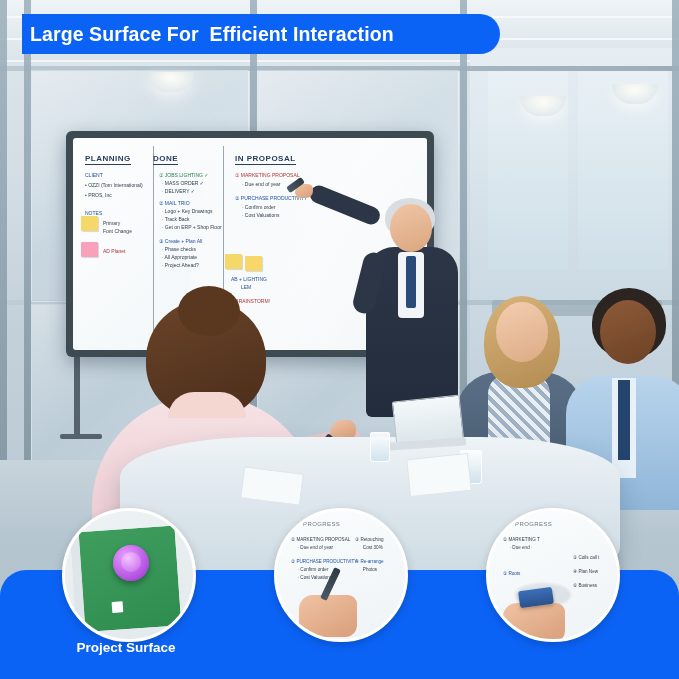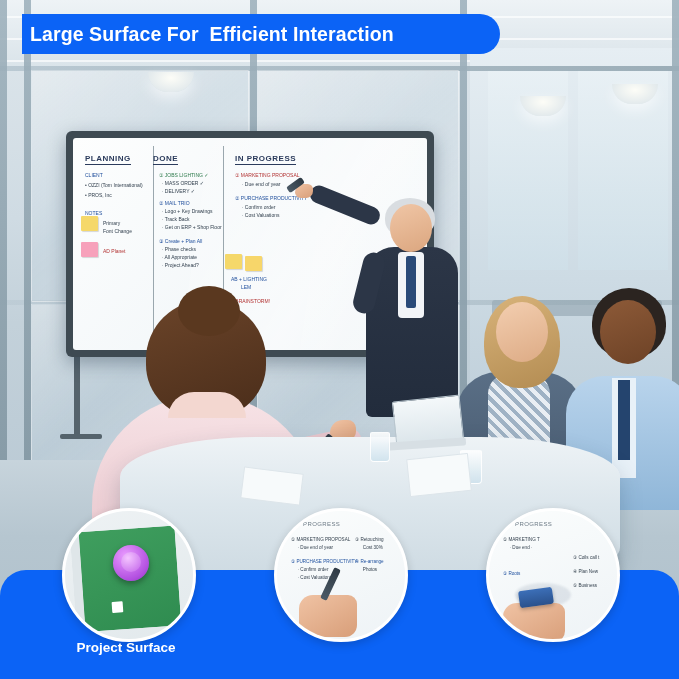--- a/index.html
+++ b/index.html
@@ -330,21 +330,21 @@
         <div class="wb-txt" style="left:86px;top:70px;">  · Logo + Key Drawings</div>
         <div class="wb-txt" style="left:86px;top:78px;">  · Track Back</div>
         <div class="wb-txt" style="left:86px;top:86px;">  · Get on ERP + Shop Floor</div>
         <div class="wb-txt blue" style="left:86px;top:100px;">③ Create + Plan All</div>
         <div class="wb-txt" style="left:86px;top:108px;">  · Phase checks</div>
         <div class="wb-txt" style="left:86px;top:116px;">  · All Appropriate</div>
         <div class="wb-txt" style="left:86px;top:124px;">  · Project Ahead?</div>
         <div class="sticky" style="left:152px;top:116px;background:#f5d86a;"></div>
         <div class="sticky" style="left:172px;top:118px;background:#f7d66a;"></div>
 
-        <div class="wb-head u" style="left:162px;top:16px;">IN PROGRESS</div>
+        <div class="wb-head u" style="left:162px;top:16px;">IN PROPOSAL</div>
         <div class="wb-txt red" style="left:162px;top:34px;">① MARKETING PROPOSAL</div>
         <div class="wb-txt" style="left:166px;top:43px;">  · Due end of year</div>
         <div class="wb-txt blue" style="left:162px;top:57px;">② PURCHASE PRODUCTIVITY</div>
         <div class="wb-txt" style="left:166px;top:66px;">  · Confirm order</div>
         <div class="wb-txt" style="left:166px;top:74px;">  · Cost Valuations</div>
         <div class="wb-txt blue" style="left:158px;top:138px;">AB + LIGHTING</div>
         <div class="wb-txt blue" style="left:168px;top:146px;">LEM</div>
         <div class="wb-txt red" style="left:158px;top:160px;">+ BRAINSTORM!</div>
 
         <div class="chart-box">

